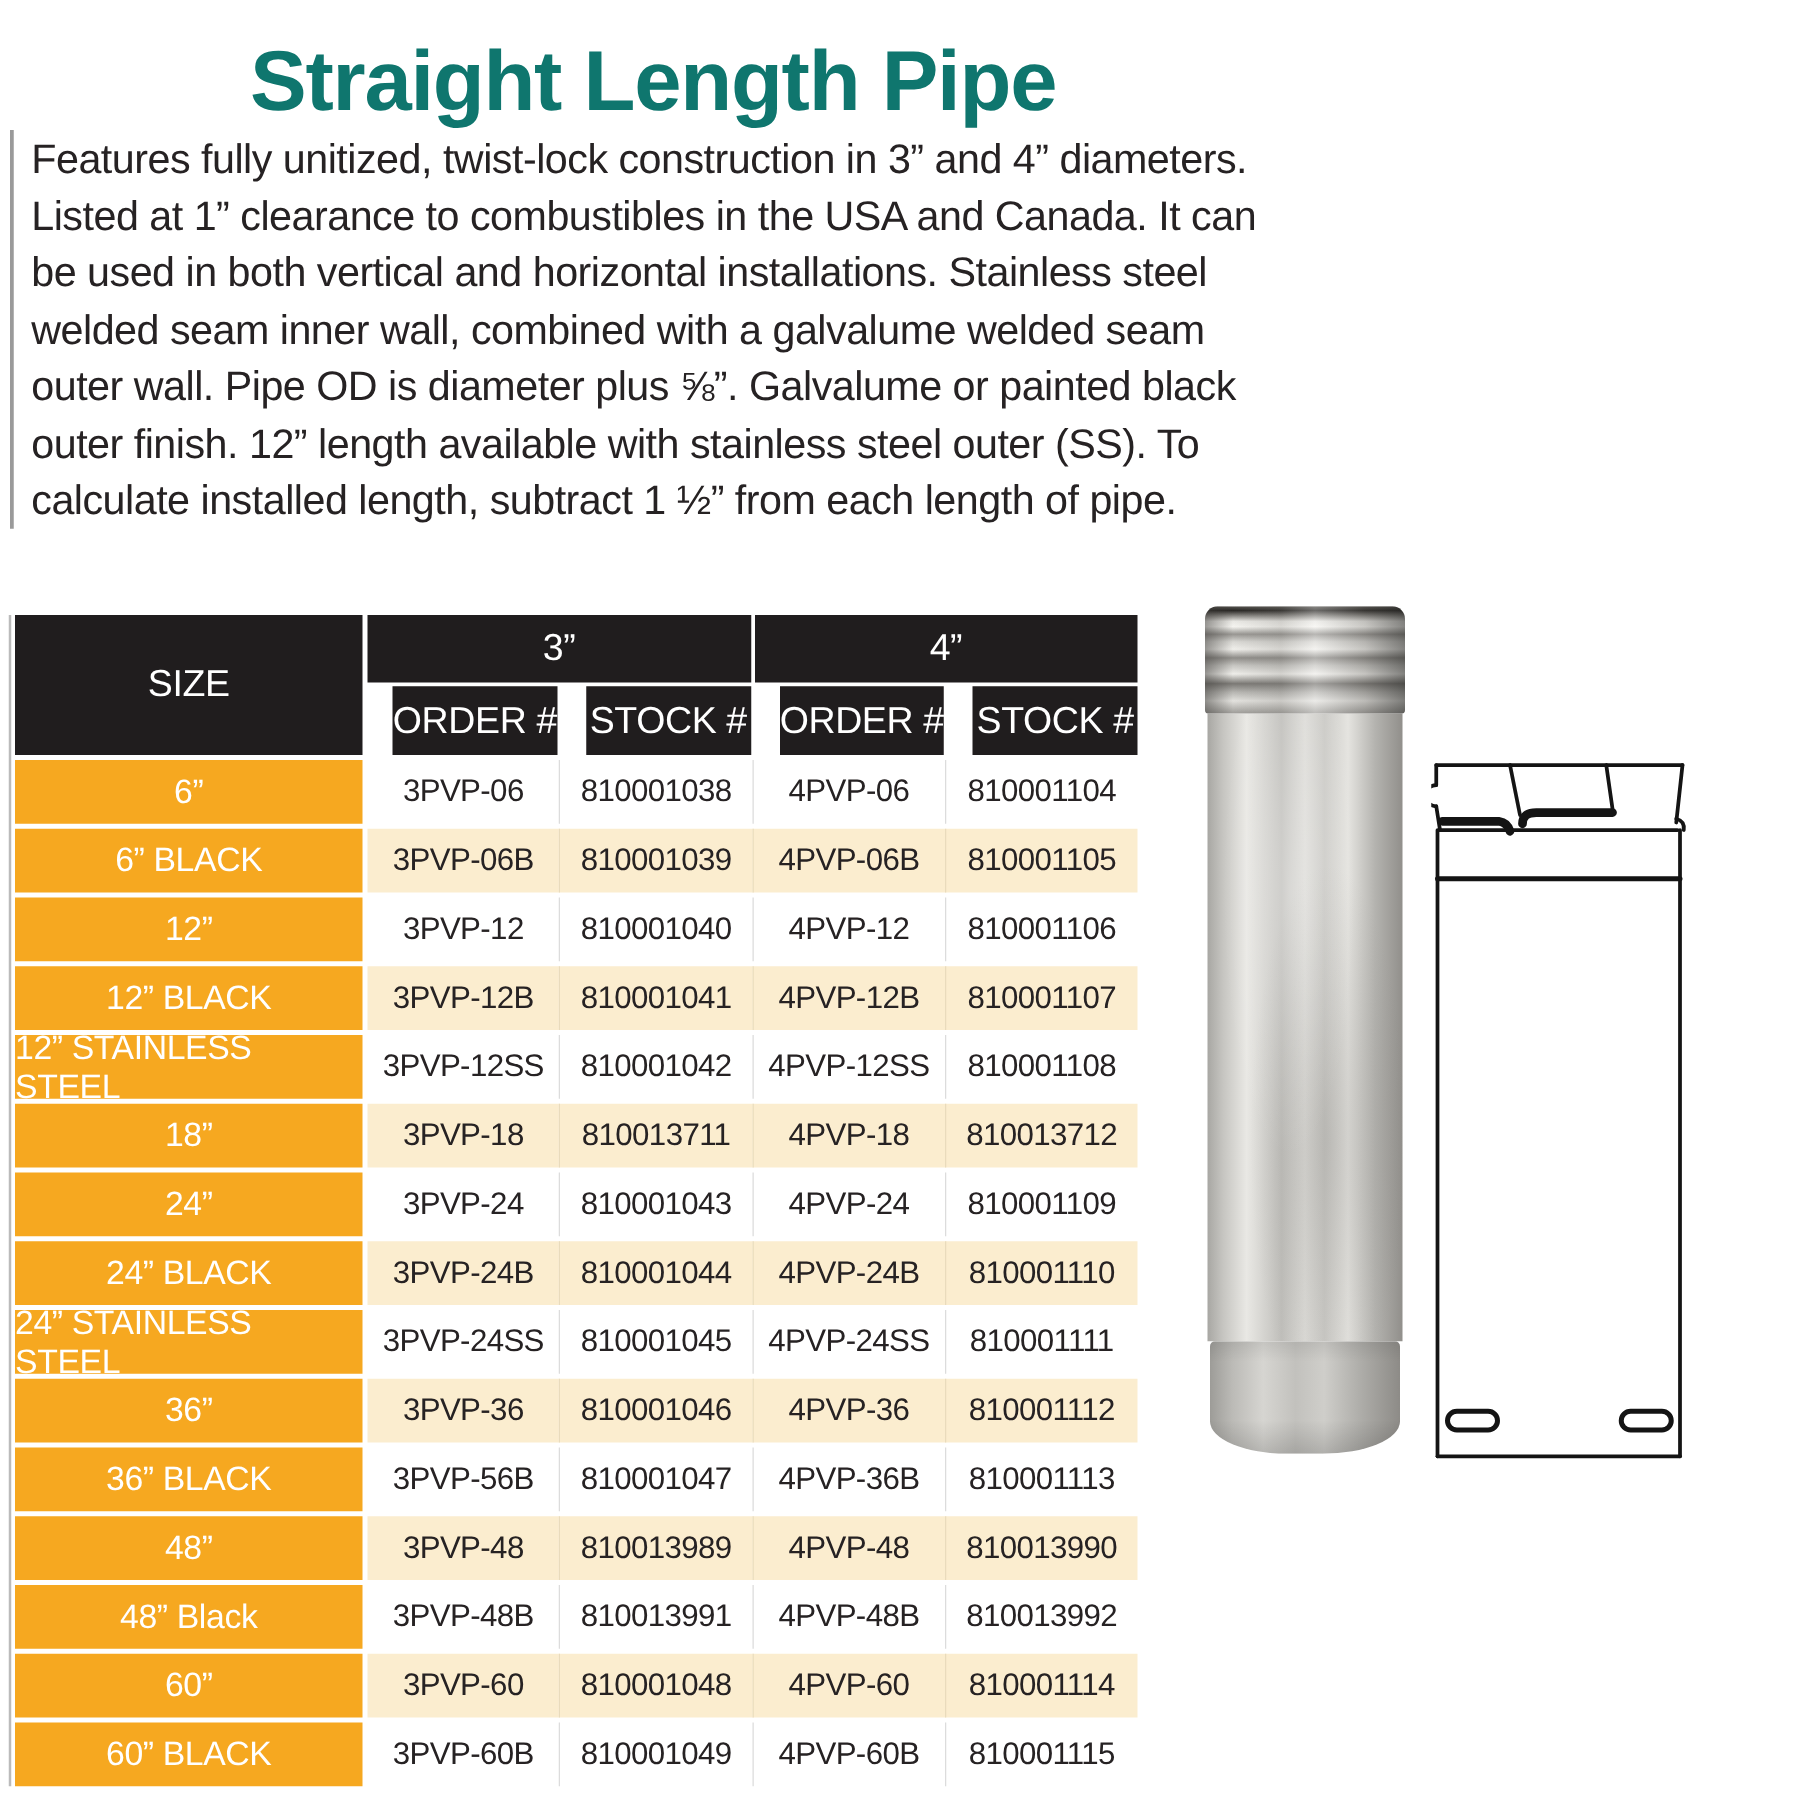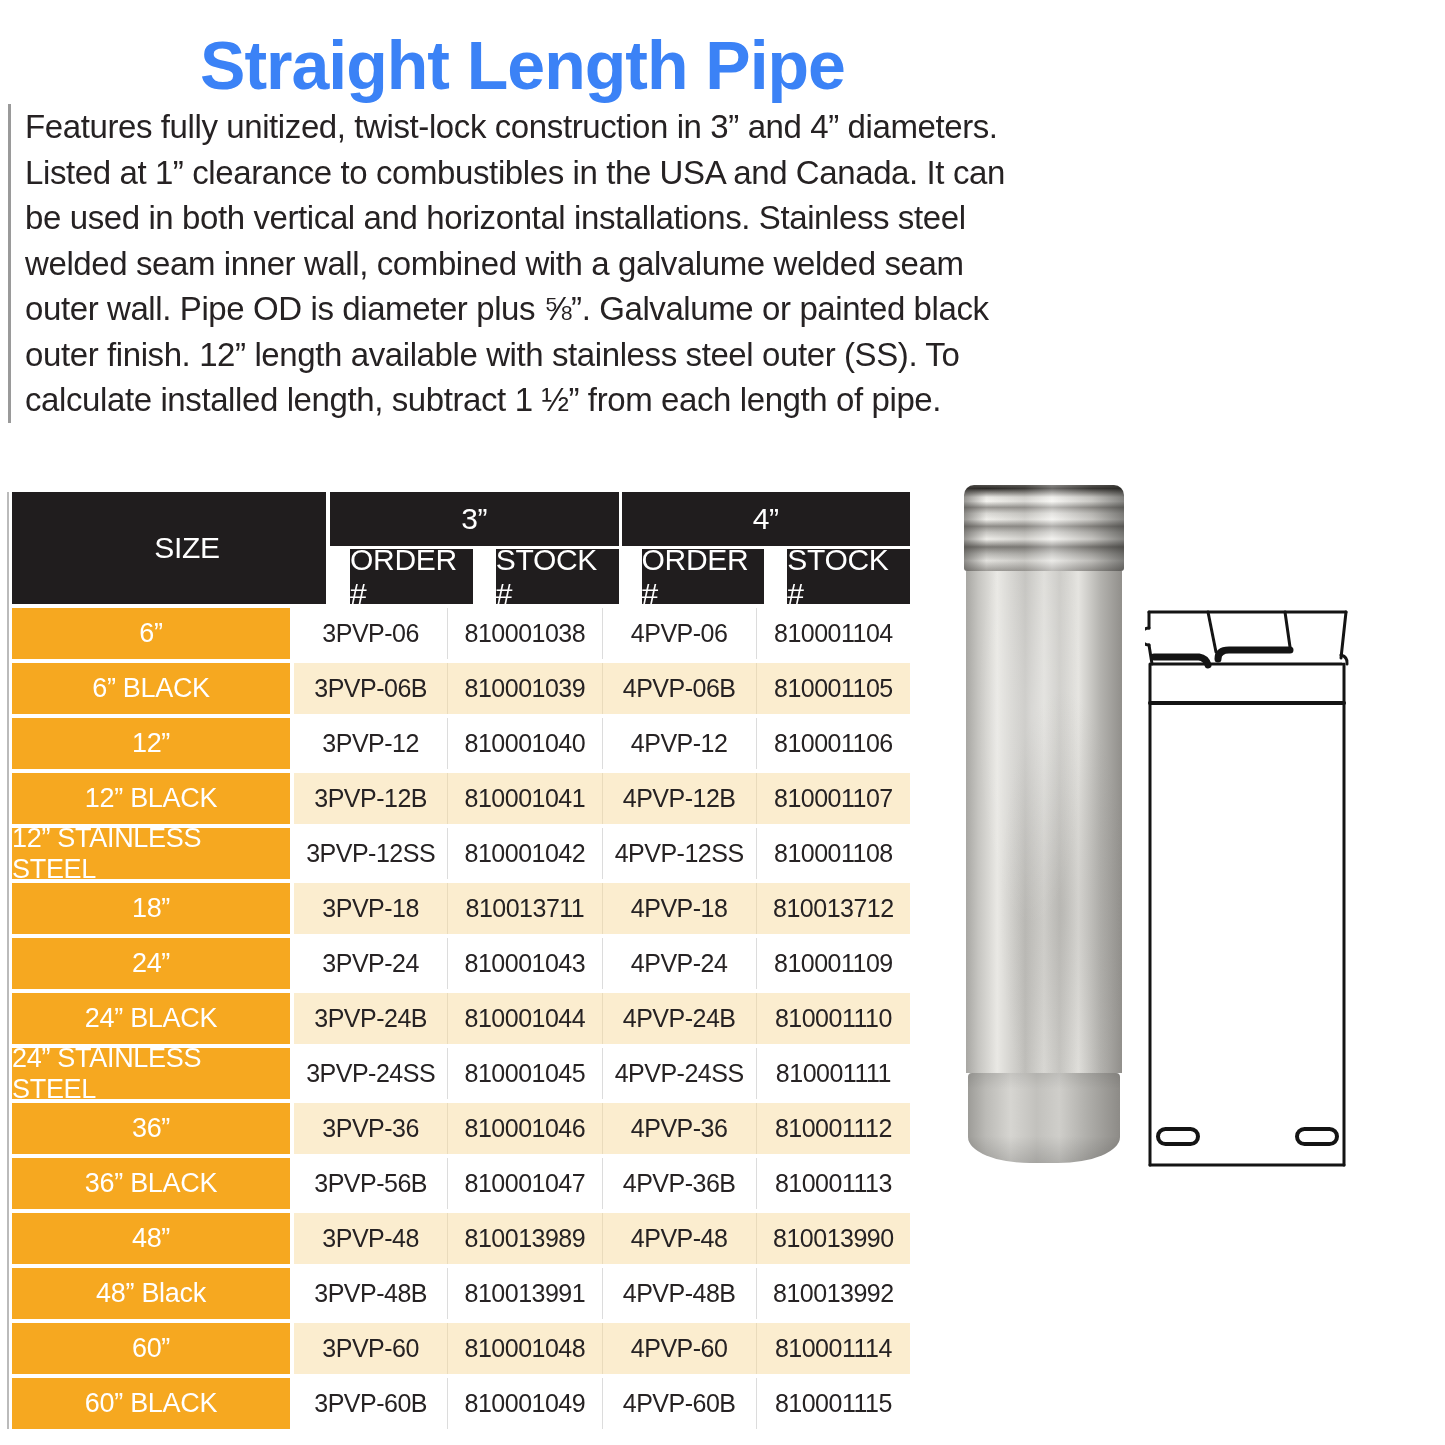--- a/index.html
+++ b/index.html
@@ -1,34 +1,34 @@
 <!DOCTYPE html>
 <html><head>
 <meta charset="utf-8">
 <style>
   html,body{margin:0;padding:0;background:#fff;}
   .page{position:relative;width:1445px;height:1445px;background:#fff;overflow:hidden;
         font-family:"Liberation Sans",sans-serif;}
 
   
   .title{position:absolute;left:0;top:26px;width:1045px;text-align:center;
-         font-size:68px;font-weight:600;color:#3b82f6;letter-spacing:-1px;}
+         font-size:68px;font-weight:600;color:#0f766e;letter-spacing:-1px;}
 
   
   .desc{position:absolute;left:8px;top:104px;width:1014px;
         border-left:3px solid #9a9a9a;padding-left:14px;
         font-size:33px;line-height:45.5px;color:#262223;letter-spacing:-0.4px;}
 
   
   .ptable{position:absolute;left:7px;top:492px;width:898px;
           border-left:2px solid #bbbbbb;padding-left:3px;background:#fff;}
   .thead{display:flex;gap:4px;height:112px;margin-bottom:4px;}
   .hcell{background:#201D1E;color:#fff;display:flex;align-items:center;justify-content:center;
          font-size:30px;letter-spacing:-0.3px;}
-  .size-h{width:278px;height:112px;padding-left:36px;}
+  .size-h{width:278px;height:112px;}
   .hright{display:flex;flex-direction:column;gap:3px;flex:1;}
   .hgroups{display:flex;gap:3px;height:54px;}
   .hgroups .hcell{flex:1;}
   .hsubs{display:flex;gap:3px;height:55px;}
   .hsubs .hcell{flex:1;margin-left:20px;}
 
   .tbody{display:flex;flex-direction:column;gap:4px;}
   .trow{display:flex;height:51px;}
   .cell{display:flex;align-items:center;justify-content:center;}
   .cell.size{width:278px;margin-right:4px;background:#F6A820;color:#fff;

